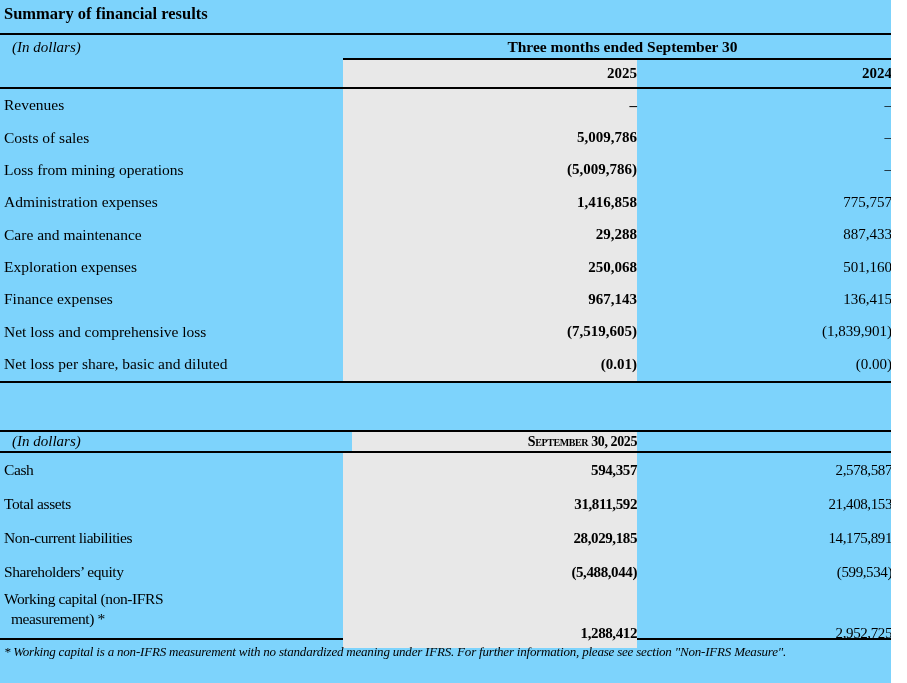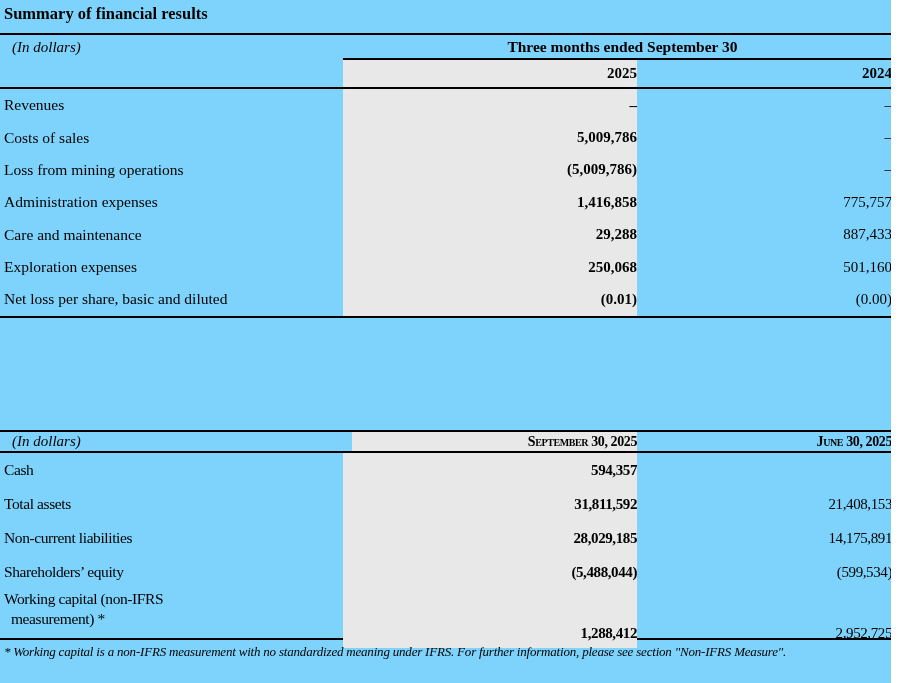--- a/index.html
+++ b/index.html
@@ -180,37 +180,47 @@
         <div class="lbl">Care and maintenance</div>
         <div class="c1">29,288</div>
         <div class="c2">887,433</div>
       </div>
       <div class="grid-row">
         <div class="lbl">Exploration expenses</div>
         <div class="c1">250,068</div>
         <div class="c2">501,160</div>
       </div>
       <div class="grid-row">
+        <div class="lbl">Finance expenses</div>
+        <div class="c1">967,143</div>
+        <div class="c2">136,415</div>
+      </div>
+      <div class="grid-row">
+        <div class="lbl">Net loss and comprehensive loss</div>
+        <div class="c1">(7,519,605)</div>
+        <div class="c2">(1,839,901)</div>
+      </div>
+      <div class="grid-row">
         <div class="lbl">Net loss per share, basic and diluted</div>
         <div class="c1">(0.01)</div>
         <div class="c2">(0.00)</div>
       </div>
     </div>
   </div>
 
   <div class="tbl" id="balance-table">
     <div class="hrow2b">
       <div class="unit-label">(In dollars)</div>
       <div class="c1 caps-head">September 30, 2025</div>
-      <div class="c2 caps-head">June 30, 2025</div>
     </div>
     <div class="t-body">
       <div class="grid-row">
         <div class="lbl">Cash</div>
         <div class="c1">594,357</div>
+        <div class="c2">2,578,587</div>
       </div>
       <div class="grid-row">
         <div class="lbl">Total assets</div>
         <div class="c1">31,811,592</div>
         <div class="c2">21,408,153</div>
       </div>
       <div class="grid-row">
         <div class="lbl">Non-current liabilities</div>
         <div class="c1">28,029,185</div>
         <div class="c2">14,175,891</div>

